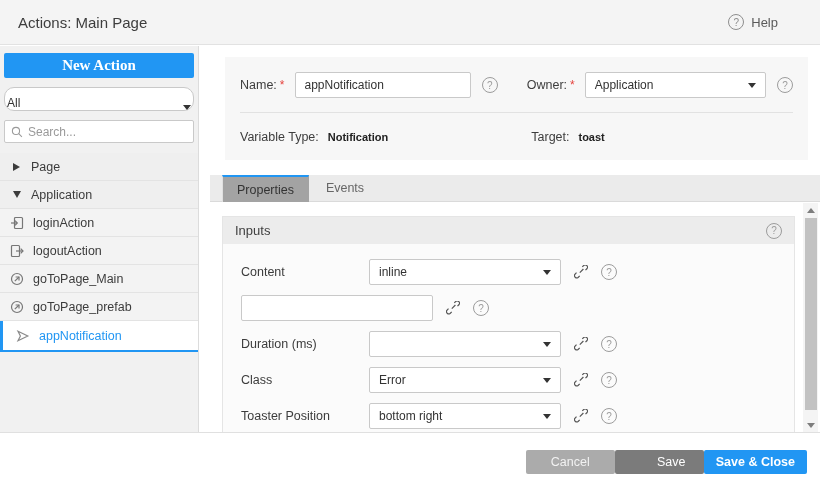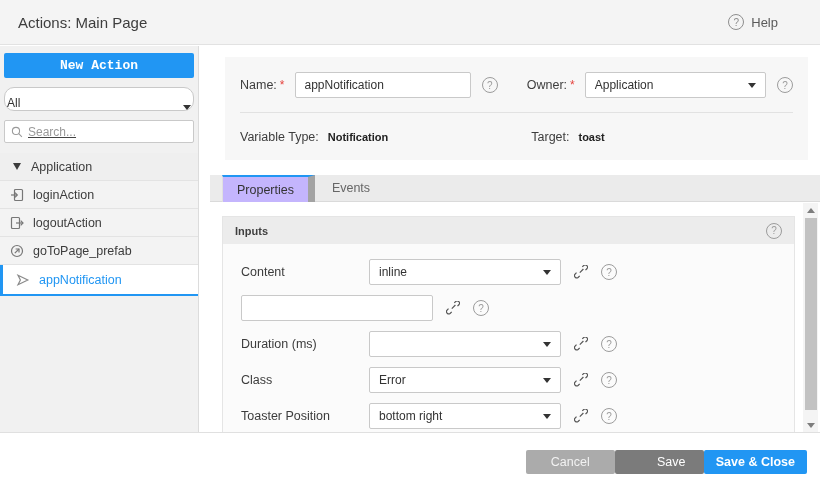--- a/index.html
+++ b/index.html
@@ -9,24 +9,24 @@
 
   
   .header { position:absolute; top:0; left:0; right:0; height:45px; background:#f4f4f4; border-bottom:1px solid #e2e2e2; display:flex; align-items:center; }
   .header .title { font-size:15px; color:#3d3d3d; padding-left:18px; }
   .header .help { margin-left:auto; margin-right:42px; display:flex; align-items:center; gap:7px; color:#5a5a5a; font-size:13px; cursor:pointer; }
   .qmark { display:inline-flex; align-items:center; justify-content:center; width:16px; height:16px; border:1px solid #8e8e8e; border-radius:50%; font-size:10px; color:#8e8e8e; background:transparent; flex:0 0 auto; }
   .qmark.light { border-color:#9c9c9c; color:#9c9c9c; }
 
   
   .sidebar { position:absolute; top:46px; left:0; width:199px; bottom:59px; background:#f1f1f1; border-right:1px solid #dcdcdc; }
-  .btn-new { display:block; width:190px; margin:7px 4px 0 4px; height:25px; background:#2196f3; color:#fff; font-weight:bold; font-size:13px; border:none; border-radius:2px; cursor:pointer; font-family:Liberation Mono, monospace; }
+  .btn-new { display:block; width:190px; margin:7px 4px 0 4px; height:25px; background:#2196f3; color:#fff; font-weight:bold; font-size:15px; border:none; border-radius:2px; cursor:pointer; font-family:Liberation Serif, serif; }
   .sb-select { position:relative; margin:9px 4px 0 4px; height:24px; background:#fff; border:1px solid #c9c9c9; border-radius:10px; display:flex; align-items:flex-end; padding:0 2px; font-size:12px; color:#333; cursor:pointer; }
   .sb-search { position:relative; margin:9px 4px 0 4px; height:23px; background:#fff; border:1px solid #c9c9c9; border-radius:2px; display:flex; align-items:center; padding:0 6px; }
-  .sb-search input { border:none; outline:none; flex:1; font-size:12px; color:#444; font-family:inherit; background:transparent; margin-left:5px;text-decoration:underline; }
+  .sb-search input { border:none; outline:none; flex:1; font-size:12px; color:#444; font-family:inherit; background:transparent; margin-left:5px; }
   .sb-search input::placeholder { color:#9a9a9a; }
   .tree { margin-top:10px; }
   .tree-row { height:28px; display:flex; align-items:center; padding-left:13px; border-bottom:1px solid #e3e3e3; font-size:12.5px; color:#3c3c3c; background:#f3f3f3; cursor:pointer; }
   .tree-row.group { background:#efefef; }
   .tree-row.leaf { padding-left:10px; }
   .tree-row .icon { width:14px; height:14px; margin-right:9px; flex:0 0 auto; display:inline-flex; }
   .tree-row.selected { background:#fff; border-left:3px solid #2196f3; border-bottom:2px solid #2196f3; color:#2196f3; padding-left:13px; height:31px; }
   .tri-right { width:0; height:0; border-top:4.5px solid transparent; border-bottom:4.5px solid transparent; border-left:7px solid #3c3c3c; margin-right:11px; flex:0 0 auto; }
   .tri-down { width:0; height:0; border-left:4.5px solid transparent; border-right:4.5px solid transparent; border-top:7px solid #3c3c3c; margin-right:10px; flex:0 0 auto; }
   .caret { width:0; height:0; border-left:4px solid transparent; border-right:4px solid transparent; border-top:5px solid #333; margin-left:auto; flex:0 0 auto; }
@@ -40,27 +40,27 @@
   .name-input { width:177px; margin-left:10px; }
   .dd { position:relative; height:26px; background:#fff; border:1px solid #c9c9c9; border-radius:2px; display:flex; align-items:center; padding:0 9px; font-size:12px; color:#333; cursor:pointer; }
   .owner-dd { width:182px; margin-left:10px; }
   .card .divider { position:absolute; top:55px; left:15px; right:15px; height:1px; background:#e2e2e2; }
   .card .row2 { position:absolute; top:71px; left:15px; right:15px; height:18px; display:flex; align-items:center; }
   .bold-val { font-weight:bold; font-size:11px; color:#222; margin-left:9px; }
 
   
   .tabstrip { position:absolute; left:210px; right:0; top:175px; height:27px; background:#ebebeb; border-bottom:1px solid #dadada; display:flex; align-items:stretch; }
   .tab { min-width:72px; padding:0 14px; display:flex; align-items:center; justify-content:center; font-size:12.5px; color:#666; cursor:pointer; }
-  .tab.active { background:#c4b5fd; color:#333; border-top:2px solid #2196f3; border-left:1px solid #e0e0e0; border-right:7px solid #a3a3a3; margin-left:12px; margin-bottom:-1px; }
+  .tab.active { background:#a3a3a3; color:#333; border-top:2px solid #2196f3; border-left:1px solid #e0e0e0; border-right:1px solid #a3a3a3; margin-left:12px; margin-bottom:-1px; }
 
   
   .content { position:absolute; left:210px; right:0; top:203px; bottom:59px; background:#fff; overflow:hidden; }
   .panel { position:absolute; left:12px; top:13px; right:25px; bottom:0; background:#fbfbfb; border:1px solid #e5e5e5; border-bottom:none; }
   .panel-hd { height:27px; background:#ececec; display:flex; align-items:center; padding:0 12px; }
-  .panel-hd .ttl { font-size:11px; color:#3f3f3f;font-weight:bold; }
+  .panel-hd .ttl { font-size:13px; color:#3f3f3f; }
   .panel-hd .qmark { margin-left:auto; }
   .frow { display:flex; align-items:center; margin:10px 0 10px 18px; height:26px; }
   .frow .flbl { width:128px; font-size:12.5px; color:#3c3c3c; flex:0 0 auto; }
   .frow .dd, .frow .txt-input { width:192px; }
   .link-ic { margin-left:13px; display:inline-flex; cursor:pointer; }
   .frow .qmark { margin-left:13px; cursor:pointer; }
 
   
   .vscroll { position:absolute; right:2px; top:0; bottom:0; width:15px; background:#f4f4f4; }
   .vscroll .arr { position:absolute; left:0; width:15px; height:14px; display:flex; align-items:center; justify-content:center; }
@@ -100,20 +100,24 @@
     </div>
     <div class="sb-search">
       <svg class="ic" viewBox="0 0 14 14" style="width:12px;height:12px;stroke:#9a9a9a;">
           <circle cx="5.8" cy="5.8" r="4.2"></circle>
           <line x1="9" y1="9" x2="12.7" y2="12.7"></line>
         </svg>
       <input type="text" placeholder="Search..." style="">
     </div>
     <div class="tree">
       <div class="tree-row group">
+        <span class="tri-right"></span>
+        <span>Page</span>
+      </div>
+      <div class="tree-row group">
         <span class="tri-down"></span>
         <span>Application</span>
       </div>
       <div class="tree-row leaf">
         <span class="icon">
           <svg class="ic" viewBox="0 0 14 14">
               <rect x="4.5" y="1.5" width="8" height="11" rx="1"></rect>
               <line x1="1" y1="7" x2="7" y2="7"></line>
               <path d="M5 4.7 L7.3 7 L5 9.3"></path>
             </svg>
@@ -122,20 +126,30 @@
       </div>
       <div class="tree-row leaf">
         <span class="icon">
           <svg class="ic" viewBox="0 0 14 14">
               <rect x="1.5" y="1.5" width="8" height="11" rx="1"></rect>
               <line x1="6" y1="7" x2="13" y2="7"></line>
               <path d="M10.7 4.7 L13 7 L10.7 9.3"></path>
             </svg>
         </span>
         <span>logoutAction</span>
+      </div>
+      <div class="tree-row leaf">
+        <span class="icon">
+          <svg class="ic" viewBox="0 0 14 14">
+              <circle cx="7" cy="7" r="5.5"></circle>
+              <line x1="4.8" y1="9.2" x2="9" y2="5"></line>
+              <path d="M5.6 5 L9 5 L9 8.4"></path>
+            </svg>
+        </span>
+        <span>goToPage_Main</span>
       </div>
       <div class="tree-row leaf">
         <span class="icon">
           <svg class="ic" viewBox="0 0 14 14">
               <circle cx="7" cy="7" r="5.5"></circle>
               <line x1="4.8" y1="9.2" x2="9" y2="5"></line>
               <path d="M5.6 5 L9 5 L9 8.4"></path>
             </svg>
         </span>
         <span>goToPage_prefab</span>

